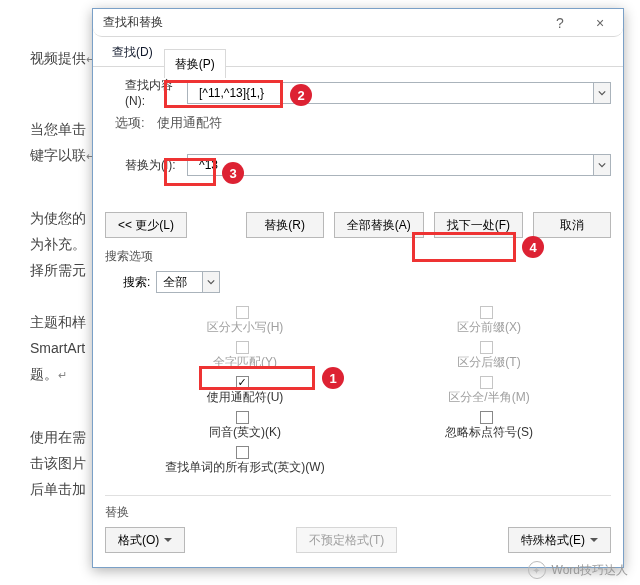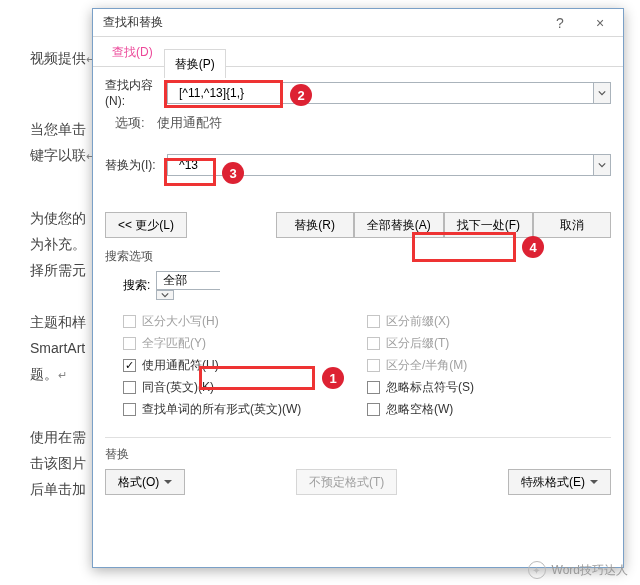--- a/index.html
+++ b/index.html
@@ -1,51 +1,51 @@
 <!DOCTYPE html>
 <html><head>
 <meta charset="utf-8">
 <style>
 * { box-sizing: border-box; margin: 0; padding: 0; font-family: "Microsoft YaHei", "Segoe UI", Tahoma, sans-serif; }
 body { font-size: 12px; color: #000; background: #fff; width: 640px; height: 585px; position: relative; overflow: hidden; }
 .bg-text { position: absolute; left: 30px; top: 45px; font-size: 14px; line-height: 26px; color: #444; width: 70px; }
 .bg-text .para { margin-bottom: 6px; }
 .bg-text .sym { color: #888; font-size: 11px; }
 .dialog { position: absolute; left: 92px; top: 8px; width: 532px; height: 560px; background: #fff; border: 1px solid #7aa0c7; box-shadow: 0 3px 12px rgba(0,0,0,0.3); }
-.titlebar { height: 28px; background: #fff; display: flex; align-items: center; padding: 0 3px 0 10px; border-bottom: 1px solid #d9d9d9; }
+.titlebar { height: 28px; background: #fff; display: flex; align-items: center; padding: 0 3px 0 10px; border-bottom: 1px solid #d9d9d9; border-radius: 9px; }
 .titlebar .title { flex: 1; font-size: 12px; color: #333; }
 .titlebar .tbtn { width: 40px; height: 24px; display: flex; align-items: center; justify-content: center; color: #666; font-size: 14px; }
 .tabs { display: flex; align-items: flex-end; height: 30px; padding-left: 8px; border-bottom: 1px solid #d9d9d9; background: #fff; }
-.tab { padding: 6px 10px 5px; border: 1px solid transparent; border-bottom: none; cursor: default; font-size: 12px; color: #ec4899; }
+.tab { padding: 6px 10px 5px; border: 1px solid transparent; border-bottom: none; cursor: default; font-size: 12px; color: #0f172a; }
 .tab.active { border-color: #d9d9d9; background: #fff; position: relative; top: 12px; color: #000; }
 .body { padding: 10px 12px 8px 12px; }
 .row { display: flex; align-items: center; margin-bottom: 6px; }
-.row .lbl { width: 62px; text-align: left; font-size: 12px; color: #333; }
+.row .lbl { width: 62px; text-align: left; font-size: 12px; color: #333; margin-left: 20px; }
 .combo { flex: 1; display: flex; align-items: stretch; }
 .combo input { flex: 1; height: 22px; border: 1px solid #aab3bb; border-right: none; padding: 0 11px; font-size: 12px; }
 .combo .dd { width: 18px; border: 1px solid #aab3bb; display: flex; align-items: center; justify-content: center; background: #f4f4f4; }
 .combo .dd svg { width: 8px; height: 8px; }
 .opt-row { display: flex; font-size: 13px; color: #555; margin-left: 0; margin-bottom: 18px; }
 .opt-row .lbl2 { width: 52px; padding-left: 10px; }
 .opt-row .val { color: #555; }
-.btn-row { display: flex; align-items: center; margin: 12px 0 10px 0; }
+.btn-row { display: flex; gap: 10px; align-items: center; margin: 12px 0 10px 0; }
 .btn { height: 26px; padding: 0 12px; min-width: 78px; background: #f4f4f4; border: 1px solid #b8b8b8; font-size: 12px; display: inline-flex; align-items: center; justify-content: center; }
 .btn.dd::after { content: ""; margin-left: 5px; border-left: 4px solid transparent; border-right: 4px solid transparent; border-top: 4px solid #555; }
 .btn.disabled { color: #a0a0a0; border-color: #d6d6d6; background: #f7f7f7; }
 .spacer { flex: 1; }
 .section-label { font-size: 12px; color: #555; margin: 4px 0 6px 0; }
 .search-line { display: flex; align-items: center; margin: 4px 0 8px 18px; }
 .search-line .sl { margin-right: 6px; }
-.sel { display: flex; align-items: stretch; width: 64px; flex-direction: column; }
+.sel { display: flex; align-items: stretch; width: 64px; }
 .sel .selval { flex: 1; height: 22px; border: 1px solid #aab3bb; border-right: none; padding: 0 6px; font-size: 12px; display: flex; align-items: center; }
 .sel .dd { width: 18px; border: 1px solid #aab3bb; display: flex; align-items: center; justify-content: center; background: #f4f4f4; }
 .sel .dd svg { width: 8px; height: 8px; }
 .cols { display: flex; margin-left: 18px; }
 .cols .col { flex: 1; }
-.chk { display: flex; align-items: center; margin: 5px 0; font-size: 12px; color: #333; }
+.chk { display: flex; align-items: center; margin: 5px 0; font-size: 12px; color: #333; flex-direction: column; }
 .chk.disabled { color: #a0a0a0; }
 .chk .box { width: 13px; height: 13px; border: 1px solid #888; margin-right: 6px; display: inline-flex; align-items: center; justify-content: center; background: #fff; }
 .chk.disabled .box { border-color: #c5c5c5; }
 .chk .box.checked::after { content: "✓"; font-size: 11px; line-height: 1; color: #000; }
 .hr { height: 1px; background: #e0e0e0; margin: 14px 0 8px 0; }
 .repl-label { font-size: 12px; color: #555; margin-bottom: 6px; }
 .bottom-row { display: flex; gap: 20px; padding: 0 0 4px 0; justify-content: space-between; }
 .hibox { position: absolute; border: 3px solid #e33; pointer-events: none; }
 .balloon { position: absolute; width: 22px; height: 22px; border-radius: 50%; background: #d23; color: #fff; font-size: 13px; font-weight: bold; display: flex; align-items: center; justify-content: center; pointer-events: none; }
 .watermark { position: absolute; right: 12px; bottom: 6px; display: flex; align-items: center; font-size: 12px; color: #999; }
@@ -169,24 +169,20 @@
             <span>区分后缀(T)</span>
           </div>
         <div class="chk disabled">
             <span class="box"></span>
             <span>区分全/半角(M)</span>
           </div>
         <div class="chk">
             <span class="box"></span>
             <span>忽略标点符号(S)</span>
           </div>
-        <div class="chk">
-            <span class="box"></span>
-            <span>忽略空格(W)</span>
-          </div>
       </div>
     </div>
 
     <div class="hr"></div>
     <div class="repl-label">替换</div>
     <div class="bottom-row">
       <div class="btn dd">格式(O)</div>
       <div class="btn disabled">不预定格式(T)</div>
       <div class="btn dd">特殊格式(E)</div>
     </div>

